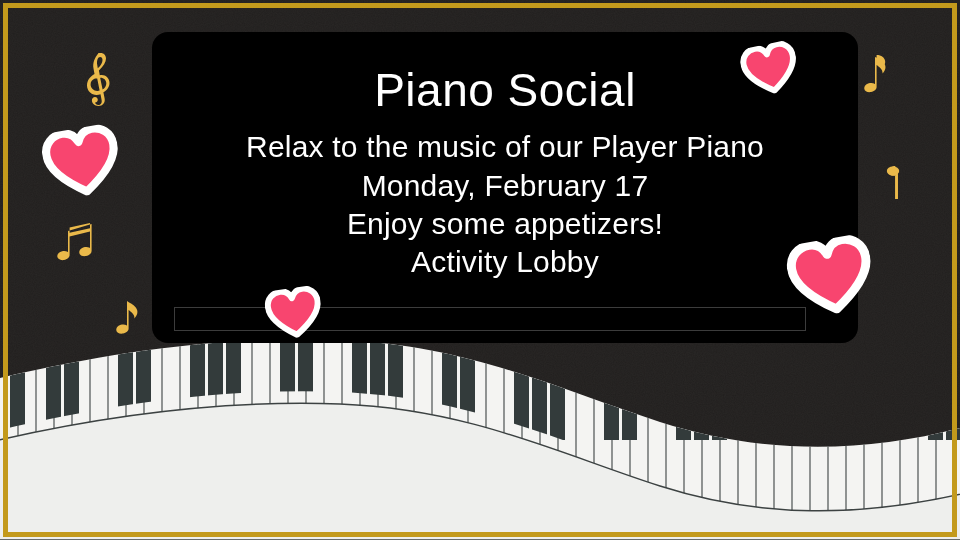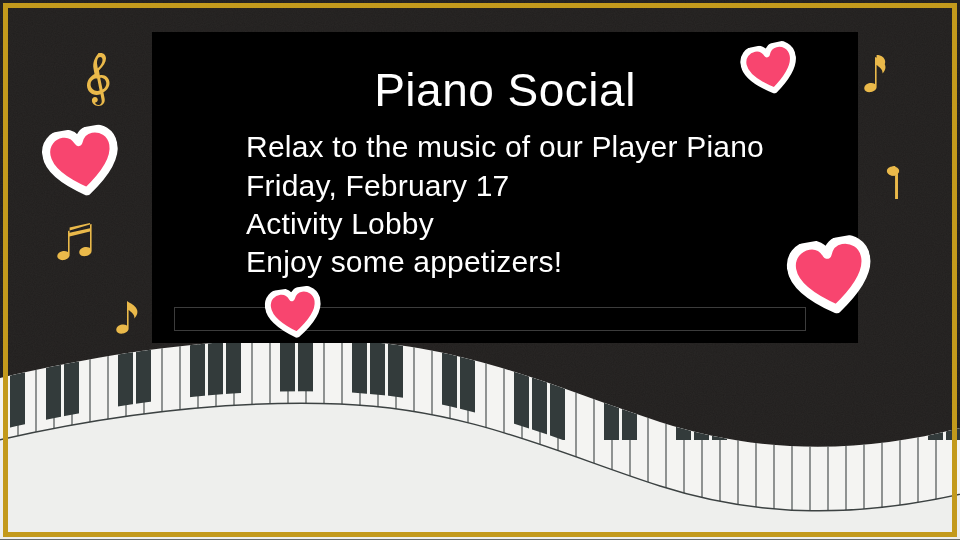--- a/index.html
+++ b/index.html
@@ -50,20 +50,21 @@
     z-index:10;
   }
 
   
   #panel {
     position:absolute;
     left:152px; top:32px;
     width:706px; height:311px;
     background:#000000;
     z-index:15;
+    border-radius:16px;
   }
 
   #panel-inner {
     position:absolute;
     left:0; top:0; width:100%; height:100%;
     display:flex;
     flex-direction:column;
     align-items:center;
     padding-top:34px;
   }
@@ -72,20 +73,21 @@
     color:#ffffff;
     font-size:46px;
     font-weight:400;
     letter-spacing:.5px;
     line-height:1.05;
     text-align:center;
   }
 
   #body-lines {
     margin-top:14px;
+    text-align:center;
     color:#ffffff;
     font-size:30px;
     font-weight:300;
     line-height:1.28;
     letter-spacing:.2px;
   }
   .body-line { display:block; white-space:nowrap; }
 
   
   #placeholder-box {
@@ -251,23 +253,23 @@
         <rect x="946" y="-10" width="15" height="120"></rect>
       </g>
     </g>
   </svg>
 
   <div id="panel">
     <div id="panel-inner">
       <h1 id="title">Piano Social</h1>
       <div id="body-lines">
         <span class="body-line">Relax to the music of our Player Piano</span>
-        <span class="body-line">Friday, February 17</span>
+        <span class="body-line">Monday, February 17</span>
+        <span class="body-line">Enjoy some appetizers!</span>
         <span class="body-line">Activity Lobby</span>
-        <span class="body-line">Enjoy some appetizers!</span>
       </div>
     </div>
     <div id="placeholder-box"></div>
   </div>
 
   <div class="deco heart-sm" id="heart-title">
     <svg width="56" height="50" viewBox="0 0 56 50">
       <path d="M28,47 C 10,35 3,25 3,16 C 3,7 10,2 17,2 C 22,2 26,5 28,10
                C 30,5 34,2 39,2 C 46,2 53,7 53,16 C 53,25 46,35 28,47 Z" fill="#f8456f" stroke="#ffffff" stroke-width="6" stroke-linejoin="round"></path>
     </svg>

